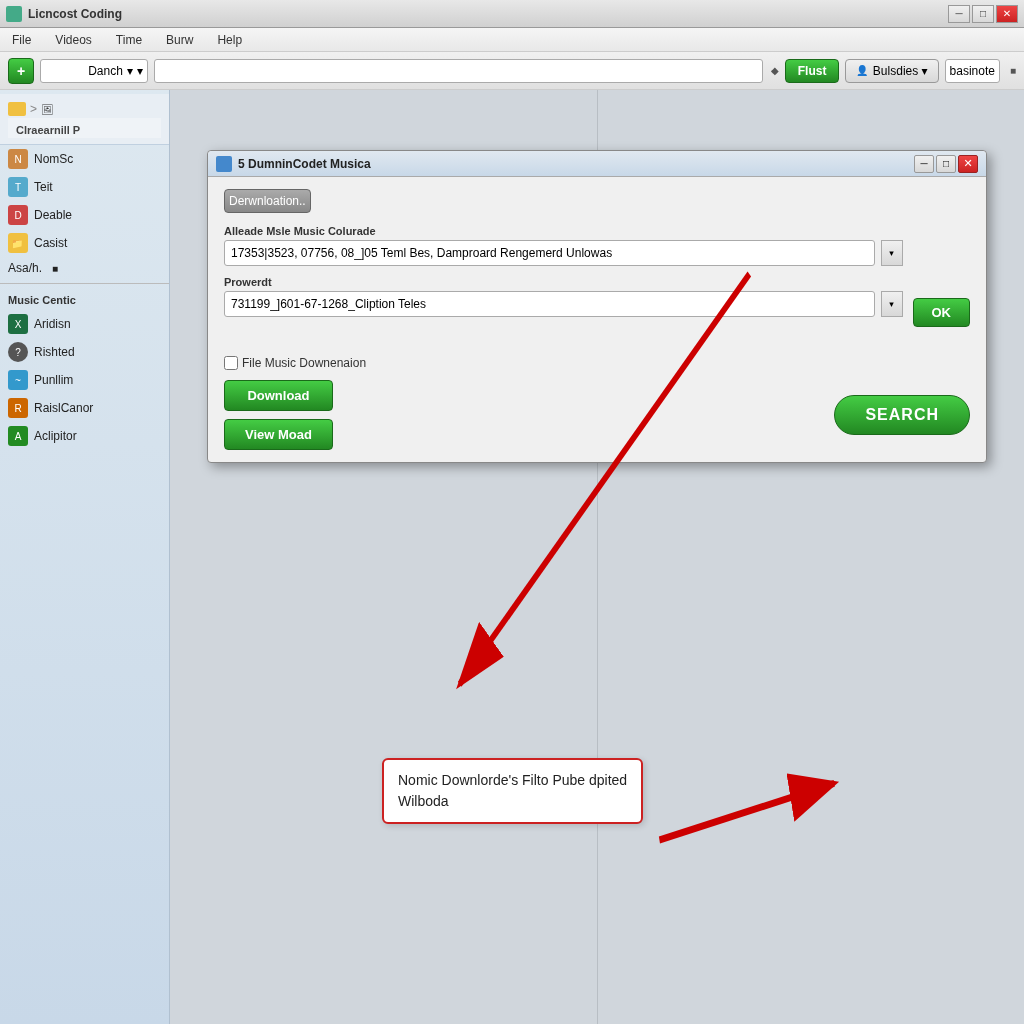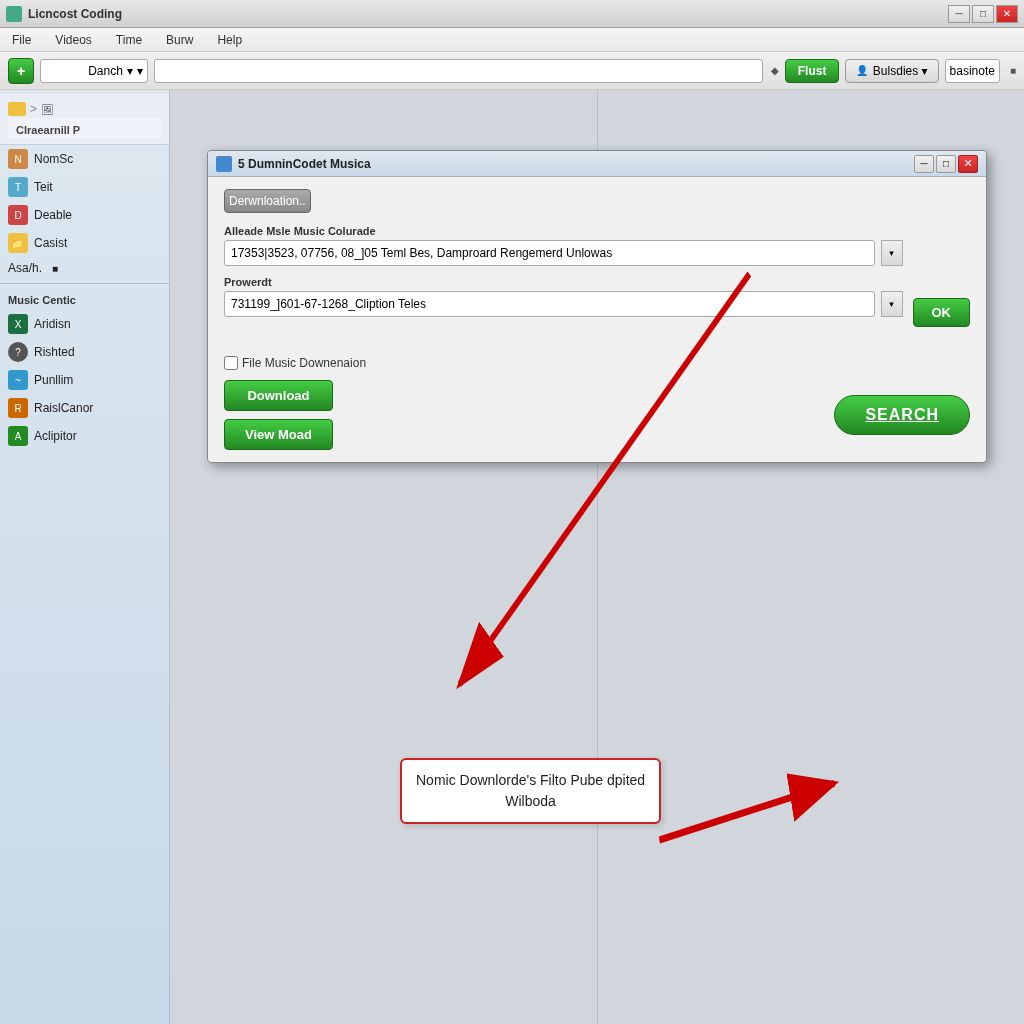--- a/index.html
+++ b/index.html
@@ -320,21 +320,20 @@
     .btn-search-big {
       background: linear-gradient(to bottom, #44cc44, #228822);
       color: white;
       border: 1px solid #1a6a1a;
       border-radius: 20px;
       padding: 10px 30px;
       font-size: 16px;
       font-weight: bold;
       cursor: pointer;
       letter-spacing: 1px;
-      text-decoration: underline;
     }
 
     
     .tooltip-box {
       background: white;
       border: 2px solid #cc2222;
       border-radius: 6px;
       padding: 10px 14px;
       font-size: 14px;
       color: #222;
@@ -548,21 +547,21 @@
               <div class="footer-left-btns">
                 <button class="btn-green-action">Download</button>
                 <button class="btn-green-action">View Moad</button>
               </div>
               <button class="btn-search-big">SEARCH</button>
             </div>
           </div>
         </div>
       </div>
 
-      <div class="tooltip-box" style="bottom: 200px; left: 230px; z-index: 200; text-align: center;">
+      <div class="tooltip-box" style="bottom: 200px; left: 212px; z-index: 200;">
         <span>Nomic Downlorde's Filto Pube dpited<br>Wilboda</span>
       </div>
 
       <svg style="position:absolute;top:0;left:0;width:100%;height:100%;pointer-events:none;z-index:300;" viewBox="0 0 855 660" preserveAspectRatio="none">
 
         <defs>
           <marker id="arrowhead1" markerWidth="10" markerHeight="7" refX="9" refY="3.5" orient="auto">
             <polygon points="0 0, 10 3.5, 0 7" fill="#cc0000"></polygon>
           </marker>
           <marker id="arrowhead2" markerWidth="10" markerHeight="7" refX="9" refY="3.5" orient="auto">

